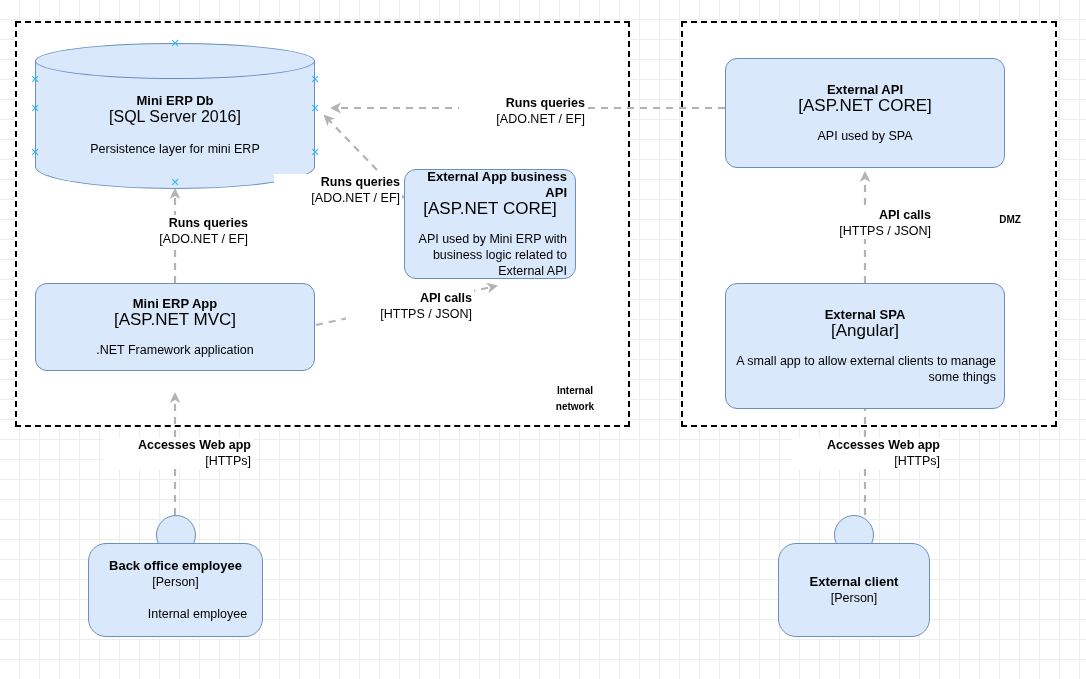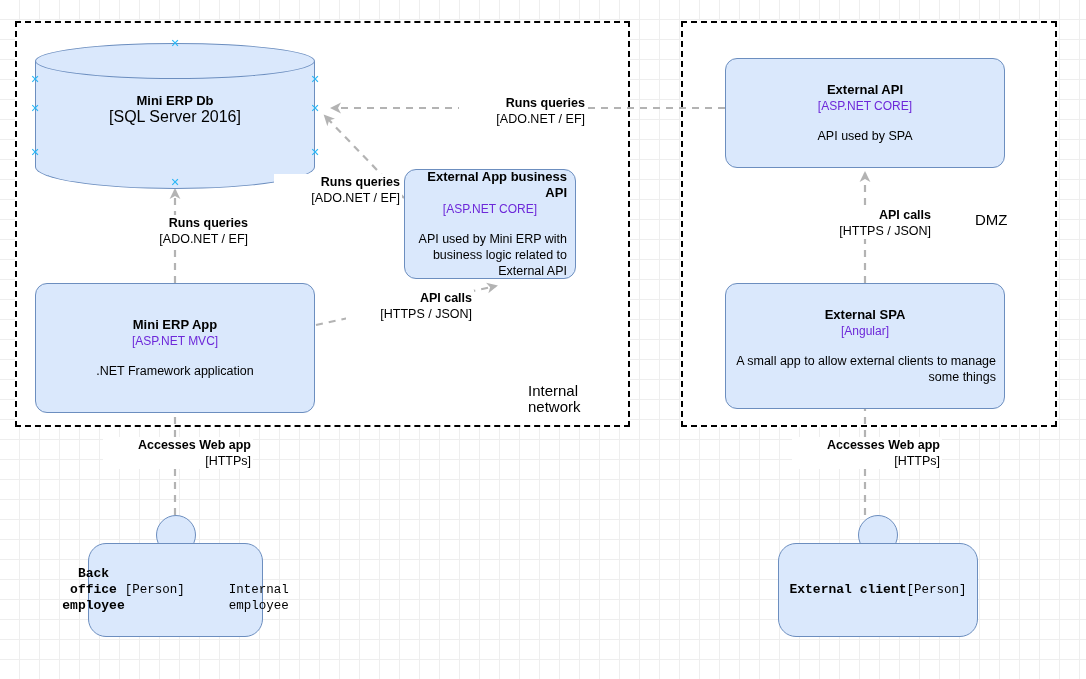--- a/index.html
+++ b/index.html
@@ -25,39 +25,39 @@
 
   
   .container-box{
     position:absolute;
     border:2px dashed #000000;
     background:#ffffff;
     box-sizing:border-box;
   }
   .container-label{
     position:absolute;
-    font-weight:normal;font-size:15px;color:#000;
-    line-height:16px;
+    font-weight:bold;font-size:10px;color:#000;
+    text-align:center;line-height:16px;
     white-space:pre-line;
   }
 
   
   .node{
     position:absolute;
     background:#dae8fc;
     border:1px solid #6c8ebf;
     border-radius:12px;
     box-sizing:border-box;
     display:flex;flex-direction:column;
     align-items:center;justify-content:center;
     text-align:right;
     padding:4px 8px;
   }
   .node .title{font-weight:bold;font-size:13px;color:#000;line-height:16px;}
-  .node .tech{font-size:12px;color:#6d28d9;line-height:16px;}
+  .node .tech{font-size:17px;color:#000000;line-height:16px;}
   .node .desc{font-size:12.5px;color:#000;line-height:16px;margin-top:14px;}
 
   
   .db{
     position:absolute;
     box-sizing:border-box;
   }
   .db .body{
     position:absolute;left:0;right:0;top:18px;bottom:0;
     background:#dae8fc;border:1px solid #6c8ebf;border-top:none;
@@ -80,22 +80,22 @@
   .person{position:absolute;}
   .person .head{
     position:absolute;left:50%;transform:translateX(-50%);
     top:0;width:40px;height:40px;border-radius:50%;
     background:#dae8fc;border:1px solid #6c8ebf;box-sizing:border-box;
   }
   .person .body{
     position:absolute;left:0;right:0;top:28px;bottom:0;
     background:#dae8fc;border:1px solid #6c8ebf;border-radius:18px;
     box-sizing:border-box;
-    display:flex;flex-direction:row;align-items:center;justify-content:center;
-    text-align:center;padding:20px 8px;font-family:Liberation Mono, monospace;
+    display:flex;flex-direction:column;align-items:center;justify-content:center;
+    text-align:center;padding:20px 8px;
   }
   .person .title{font-weight:bold;font-size:13px;color:#000;line-height:16px;}
   .person .tech{font-size:12.5px;color:#000;line-height:16px;}
   .person .desc{font-size:12.5px;color:#000;line-height:16px;margin-top:16px;margin-left:44px;}
 
   
   .edge-label{
     position:absolute;text-align:right;
     background:#ffffff;
     line-height:16px;
@@ -162,33 +162,34 @@
       <path d="M865,515 L865,394" stroke="#b3b3b3" stroke-width="2.2" stroke-dasharray="7 6" fill="none" marker-end="url(#ah)"></path>
     </g>
   </svg>
 
   <div class="db" style="left:35px;top:43px;width:280px;height:146px;">
     <div class="body"></div>
     <div class="top"></div>
     <div class="dbtext">
       <div class="title">Mini ERP Db</div>
       <div class="tech">[SQL Server 2016]</div>
+      <div class="desc">Persistence layer for mini ERP</div>
     </div>
   </div>
 
   <div class="handle" style="left:175px;top:43px;"></div>
   <div class="handle" style="left:35px;top:79px;"></div>
   <div class="handle" style="left:315px;top:79px;"></div>
   <div class="handle" style="left:35px;top:108px;"></div>
   <div class="handle" style="left:315px;top:108px;"></div>
   <div class="handle" style="left:35px;top:152px;"></div>
   <div class="handle" style="left:315px;top:152px;"></div>
   <div class="handle" style="left:175px;top:182px;"></div>
 
-  <div class="node" style="left:35px;top:283px;width:280px;height:130px;">
+  <div class="node" style="left:35px;top:283px;width:280px;height:88px;">
     <div class="title">Mini ERP App</div>
     <div class="tech">[ASP.NET MVC]</div>
     <div class="desc">.NET Framework application</div>
   </div>
 
   <div class="node" style="left:404px;top:169px;width:172px;height:110px;">
     <div class="title">External App business API</div>
     <div class="tech">[ASP.NET CORE]</div>
     <div class="desc">API used by Mini ERP with business logic related to External API</div>
   </div>
@@ -207,21 +208,21 @@
 
   <div class="person" style="left:88px;top:515px;width:175px;height:122px;">
     <div class="head"></div>
     <div class="body">
       <div class="title">Back office employee</div>
       <div class="tech">[Person]</div>
       <div class="desc">Internal employee</div>
     </div>
   </div>
 
-  <div class="person" style="left:778px;top:515px;width:200px;height:122px;">
+  <div class="person" style="left:778px;top:515px;width:152px;height:122px;">
     <div class="head"></div>
     <div class="body">
       <div class="title">External client</div>
       <div class="tech">[Person]</div>
     </div>
   </div>
 
   <div class="edge-label" style="left:104px;top:215px;width:142px;">
     <span class="l1">Runs queries</span>
     <span class="l2">[ADO.NET / EF]</span>

